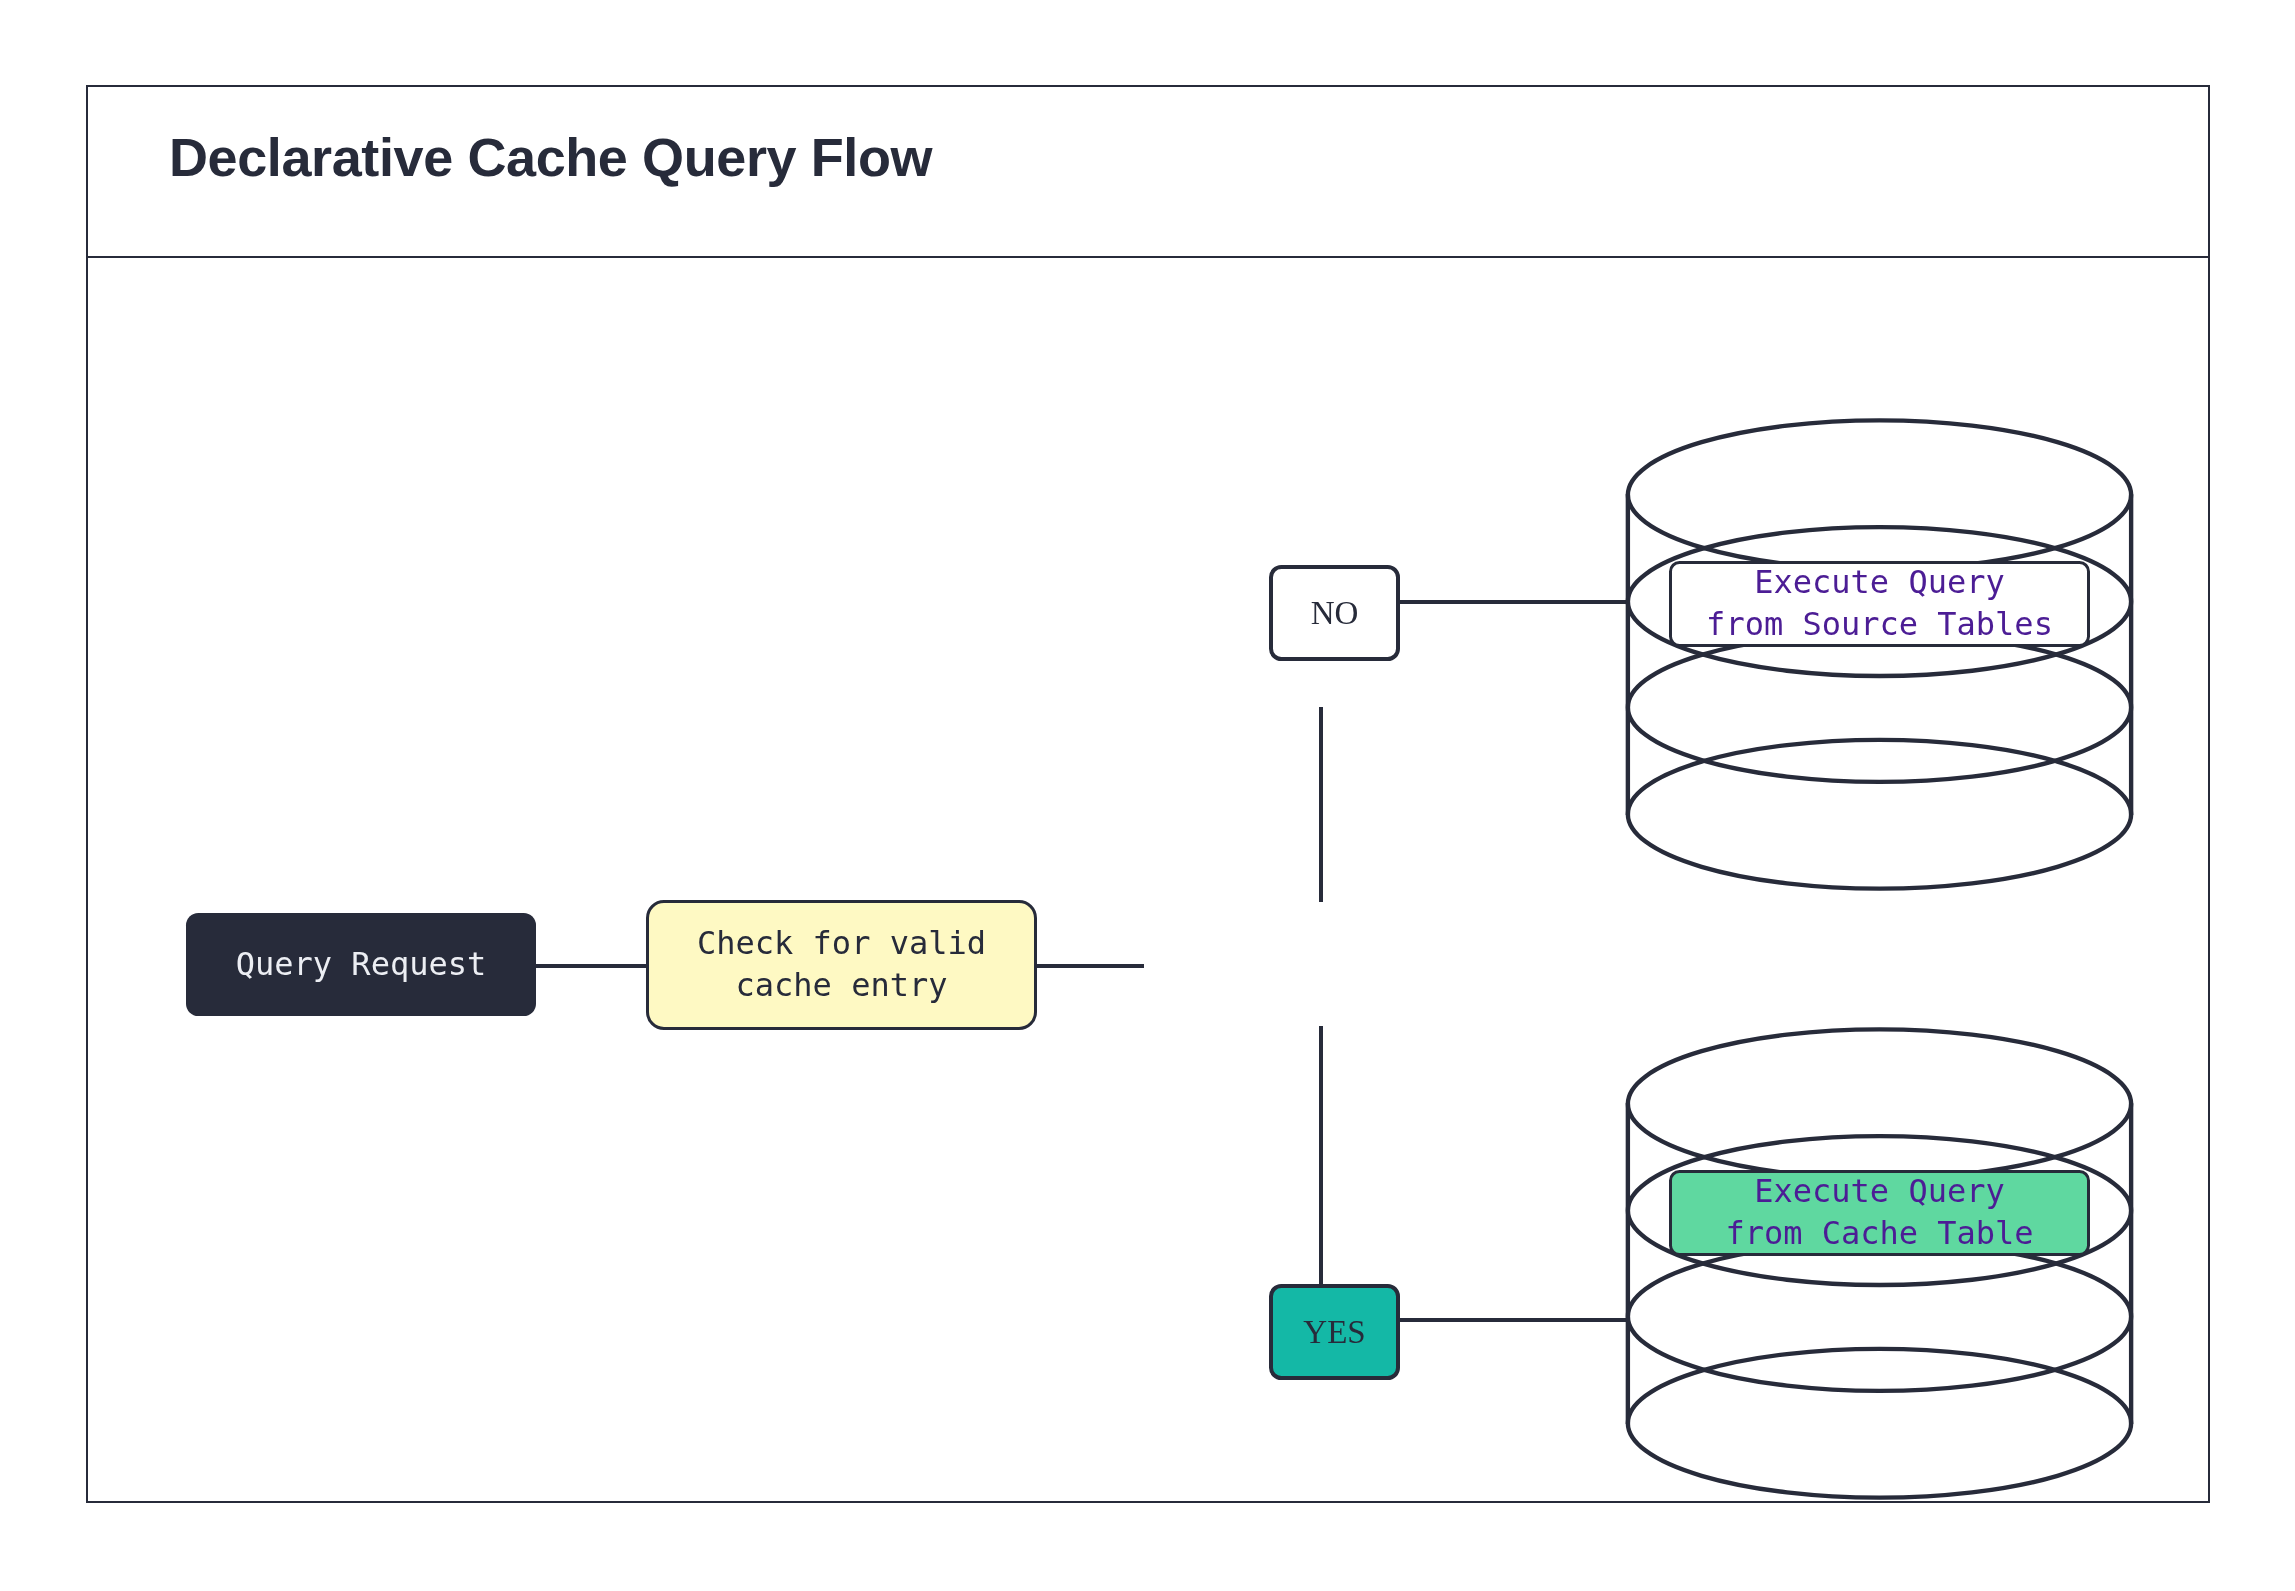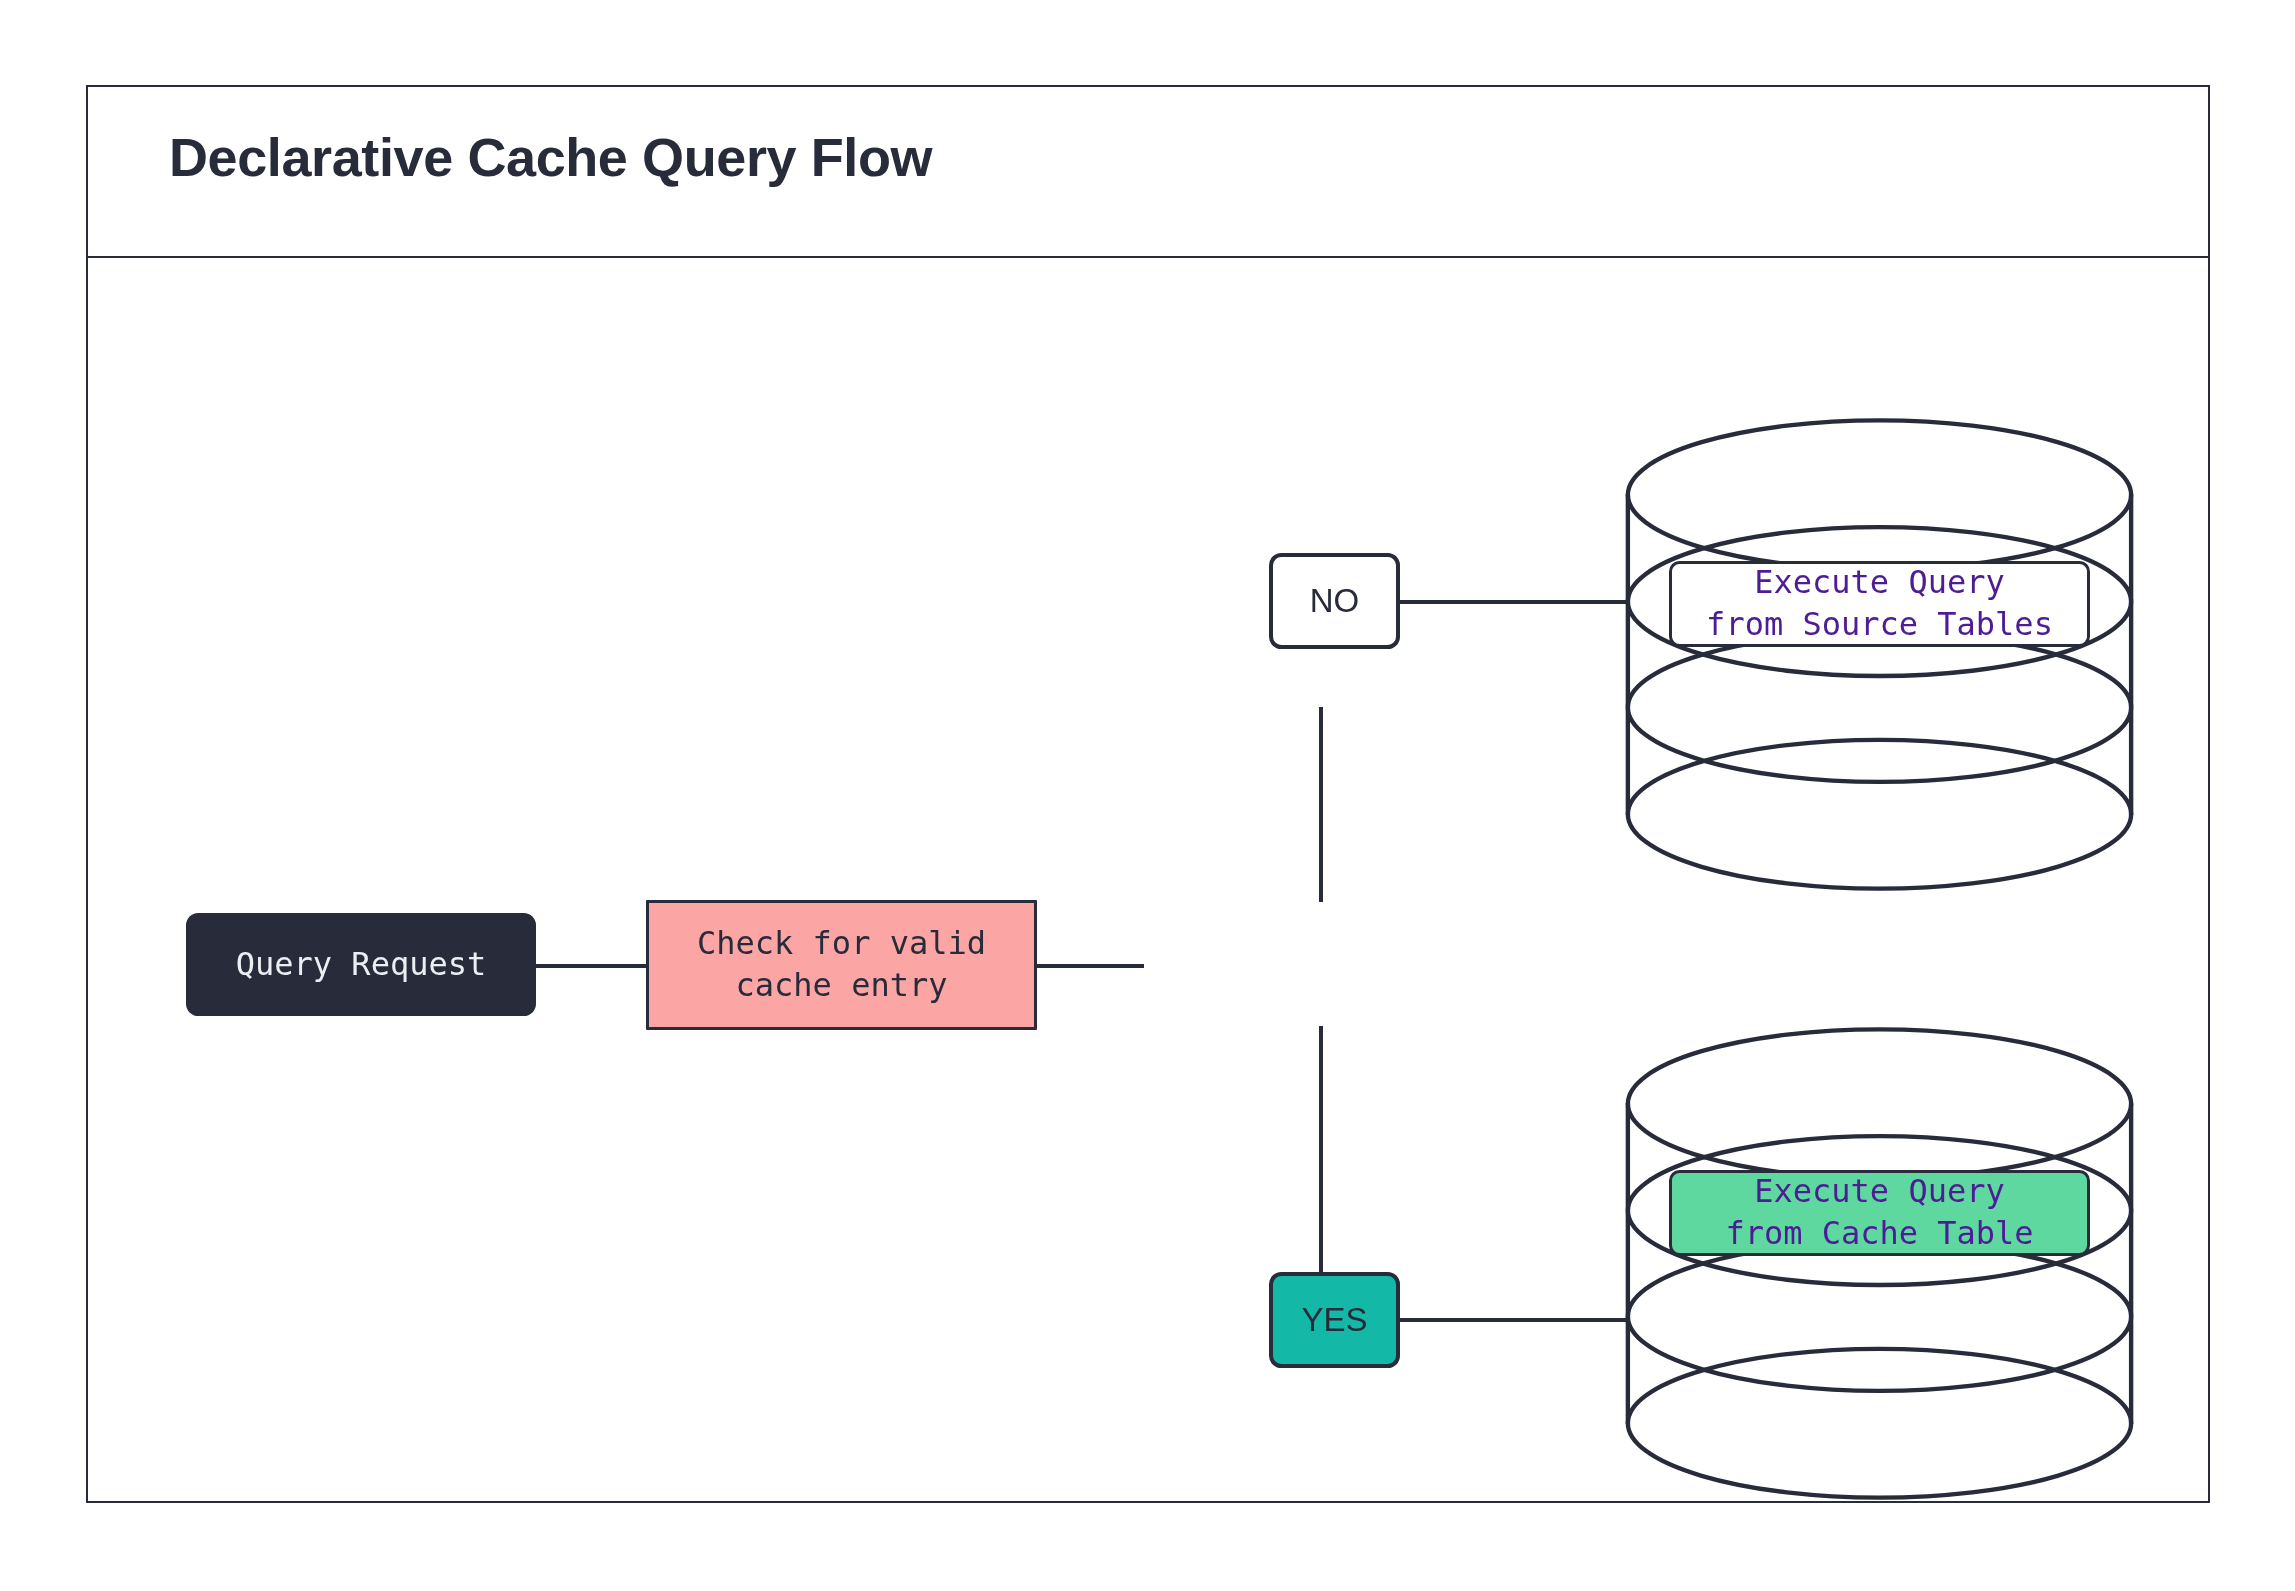--- a/index.html
+++ b/index.html
@@ -16,28 +16,28 @@
          color:#272b3a;letter-spacing:-0.4px;white-space:nowrap;}
 
   #canvas{position:absolute;left:0;top:171px;width:100%;height:1245px;}
 
   
   .node{position:absolute;box-sizing:border-box;display:flex;
         align-items:center;justify-content:center;text-align:center;
         font-family:"DejaVu Sans Mono","Liberation Mono",monospace;
         font-size:32px;line-height:1.30;white-space:pre-line;}
   .node.dark{background:#272b3a;color:#eceef3;border-radius:12.3px;}
-  .node.green{background:#fca5a5;color:#272b3a;border:3.5px solid #272b3a;
-              border-radius:1px;}
+  .node.green{background:#fef9c3;color:#272b3a;border:3.5px solid #272b3a;
+              border-radius:18px;}
 
   
   .pill{position:absolute;box-sizing:border-box;display:flex;
         align-items:center;justify-content:center;
-        font-family:Liberation Sans, sans-serif;font-size:33px;
-        border:4.4px solid #272b3a;border-radius:12.3px;color:#272b3a;}
+        font-family:Liberation Serif, serif;font-size:33px;
+        border:4.4px solid #272b3a;border-radius:12.3px;color:#272b3a;margin-top:12px;}
   .pill.white{background:#ffffff;}
   .pill.green{background:#14b8a6;}
 
   
   .edge{position:absolute;background:#272b3a;}
   .edge.h{height:4.4px;}
   .edge.v{width:4.4px;}
 
   
   .cyl{position:absolute;}

